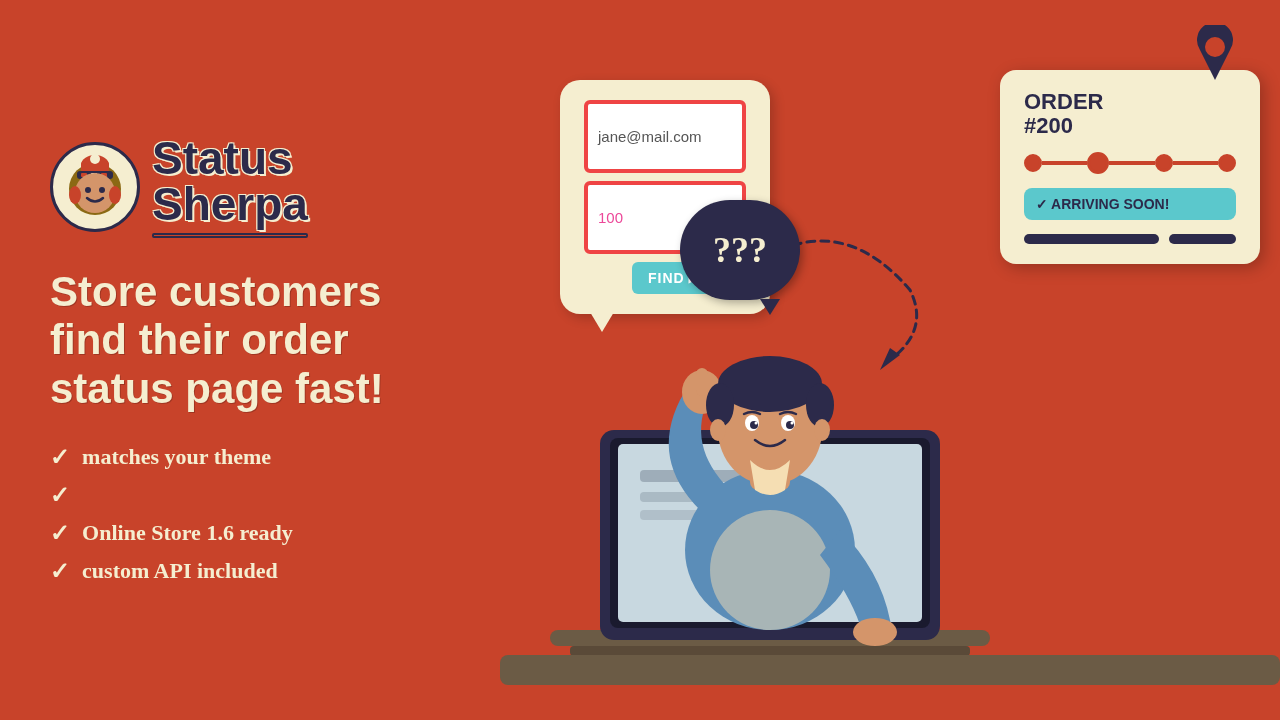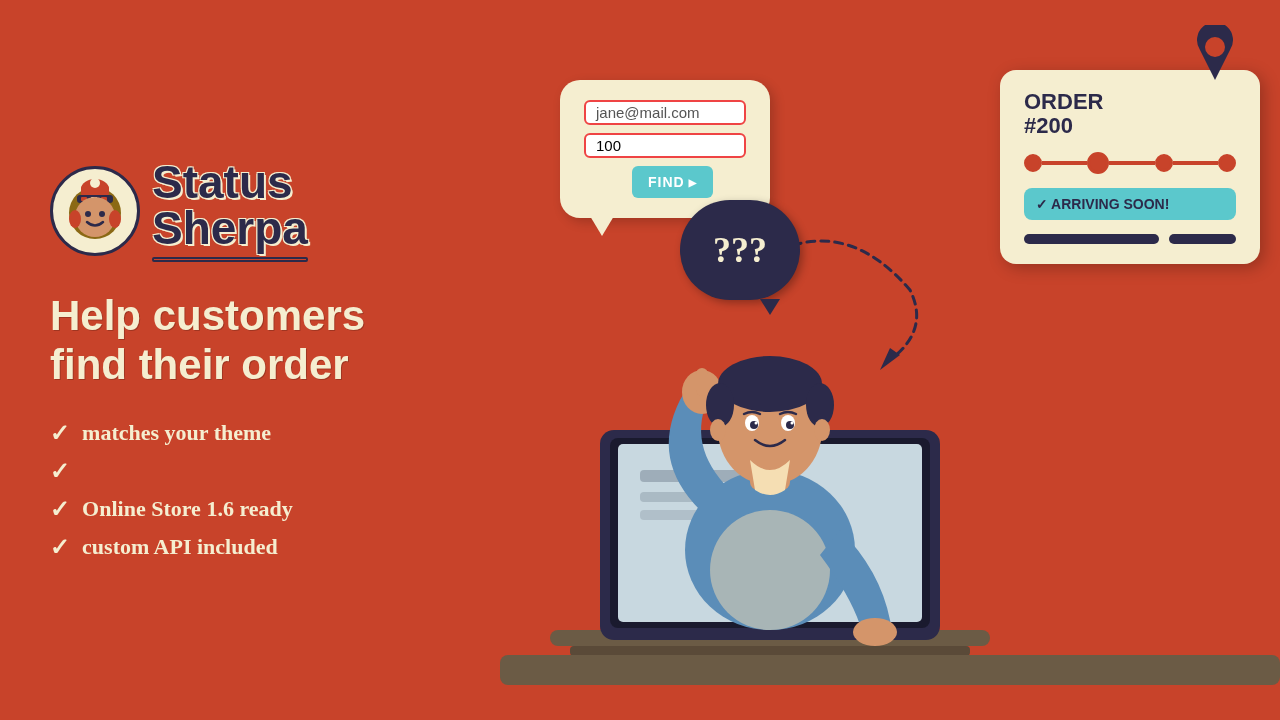--- a/index.html
+++ b/index.html
@@ -109,23 +109,23 @@
       left: 30px;
       width: 0;
       height: 0;
       border-left: 12px solid transparent;
       border-right: 12px solid transparent;
       border-top: 20px solid #F5EED0;
     }
 
     .search-input-field {
       background: white;
-      border: 2px solid #ef4444;
+      border: 4px solid #ef4444;
       border-radius: 6px;
-      padding: 2px 10px;
+      padding: 24px 10px;
       font-size: 16px;
       color: #333;
       width: 100%;
       margin-bottom: 8px;
       font-family: Arial, sans-serif;
     }
 
     .find-button {
       background: #5BC8CC;
       color: white;
@@ -322,22 +322,23 @@
       <div class="logo-text-group">
         <div style="font-size:46px; font-weight:900; color:#2C2A4A; font-family:'Arial Black',sans-serif; line-height:1.0; text-shadow: 2px 2px 0 #F5EED0, -1px -1px 0 #F5EED0, 1px -1px 0 #F5EED0, -1px 1px 0 #F5EED0;">
           <span>Status</span><br>
           <span>Sherpa</span>
         </div>
         <div style="height:5px; background:#C8432A; border-radius:2px; margin-top:6px; border:2px solid #2C2A4A;"></div>
       </div>
     </div>
 
     <div class="headline">
-      <span>Help customers</span><br>
+      <span>Store customers</span><br>
       <span>find their order</span><br>
+      <span>status page fast!</span>
     </div>
 
     <div class="features-list">
       <div class="feature-item">
         <span class="checkmark">✓</span>
         <span>matches your theme</span>
       </div>
       <div class="feature-item">
         <span class="checkmark">✓</span>
       </div>
@@ -350,21 +351,21 @@
         <span>custom API included</span>
       </div>
     </div>
 
   </div>
 
   <div class="right-section">
 
     <div class="search-bubble">
       <div class="search-input-field" style="font-size:15px; color:#555;">jane@mail.com</div>
-      <div class="search-input-field" style="font-size:15px; color:#000000;">100</div>
+      <div class="search-input-field" style="font-size:15px; color:#ec4899;">100</div>
       <button class="find-button">
         <span>FIND</span>
       </button>
     </div>
 
     <div class="question-bubble">
       <span>???</span>
     </div>
 
     <svg style="position:absolute; top:230px; left:250px; z-index:8; width:180px; height:140px;" viewBox="0 0 180 140">

